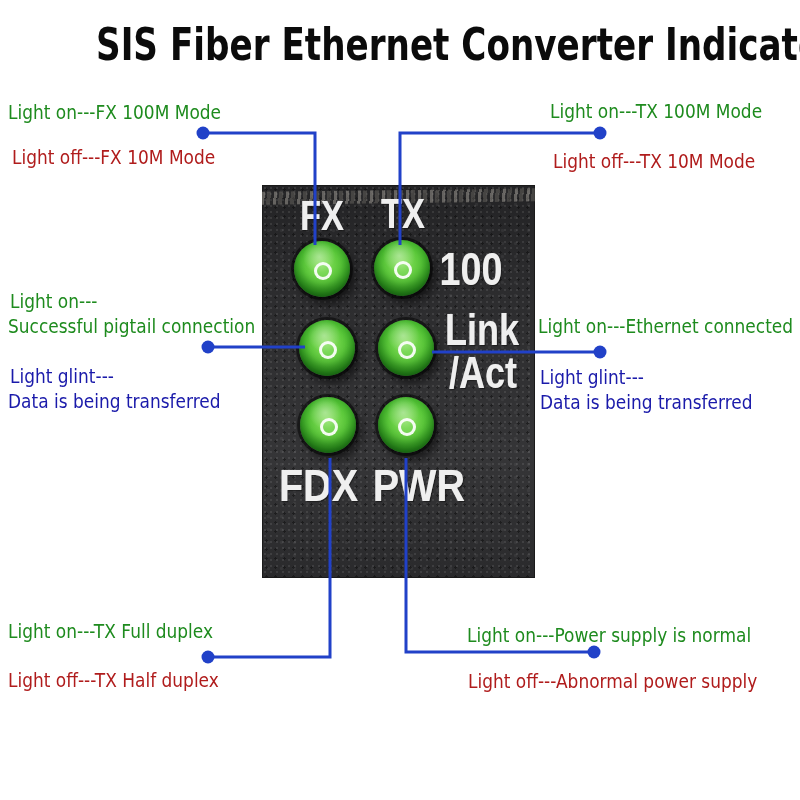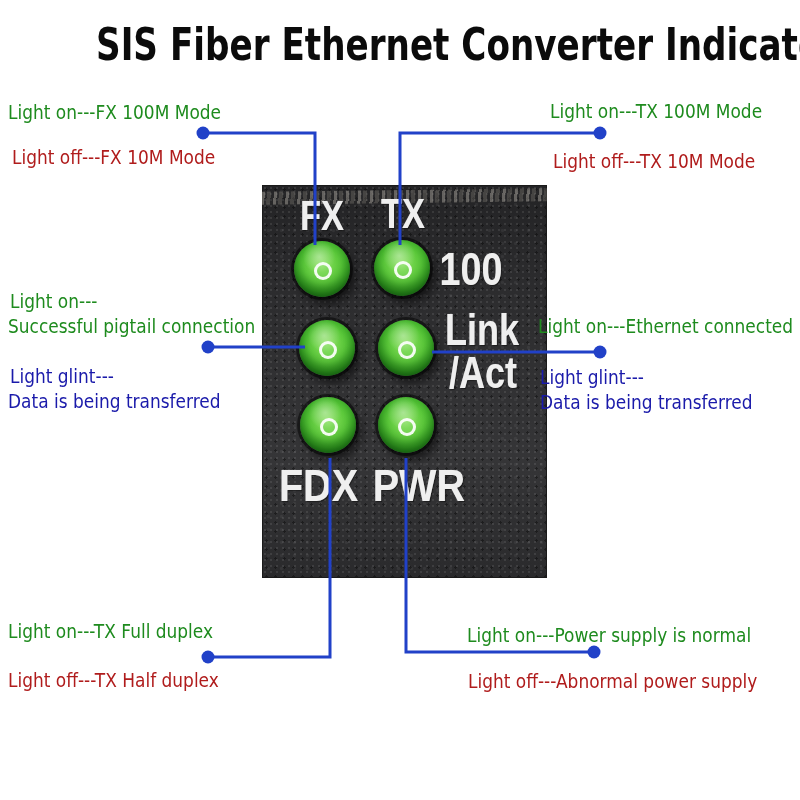--- a/index.html
+++ b/index.html
@@ -20,21 +20,21 @@
 
   
   .device{position:absolute;left:262px;top:185px;width:273px;height:393px;
     background-color:#2c2c2e;
     background-image:
       radial-gradient(rgba(255,255,255,0.09) 1px, transparent 1.4px),
       radial-gradient(rgba(0,0,0,0.38) 1px, transparent 1.4px),
       radial-gradient(rgba(255,255,255,0.05) 1.2px, transparent 2.1px),
       linear-gradient(180deg,#232325 0%,#2d2d2f 30%,#353537 70%,#2a2a2c 100%);
     background-size:6px 6px,9px 9px,13px 13px,100% 100%;
-    box-shadow:0 0 0 1px #1a1a1a inset;padding-left:12px;}
+    box-shadow:0 0 0 1px #1a1a1a inset;}
   .scratch{position:absolute;left:0;top:5px;width:100%;height:13px;opacity:.75;
     transform:rotate(-0.7deg);
     background:repeating-linear-gradient(95deg,
       rgba(195,190,180,0.55) 0 3px, rgba(70,70,70,0.25) 3px 5px,
       rgba(150,145,135,0.4) 5px 9px, rgba(45,45,45,0.3) 9px 12px);}
 
   .dlabel{position:absolute;color:#efefef;font-weight:bold;white-space:nowrap;
           font-family:"Liberation Sans","DejaVu Sans",sans-serif;
           transform:translate(-50%,-50%) scaleX(0.82);
           text-shadow:0 0 1px rgba(255,255,255,0.45), 1px 1px 1px rgba(0,0,0,0.6);}

